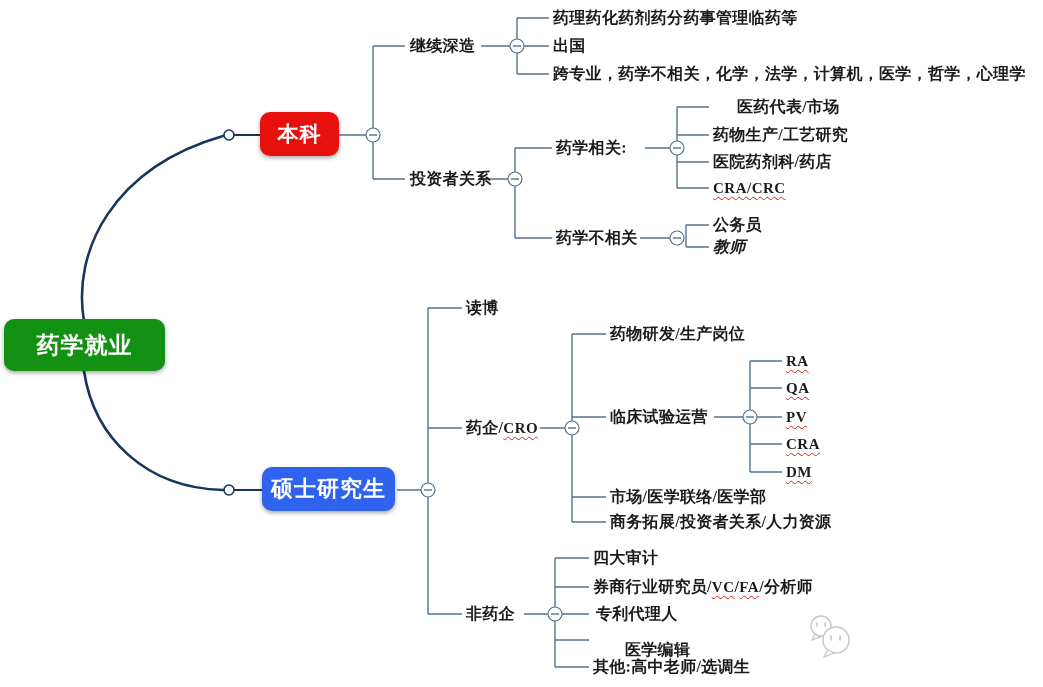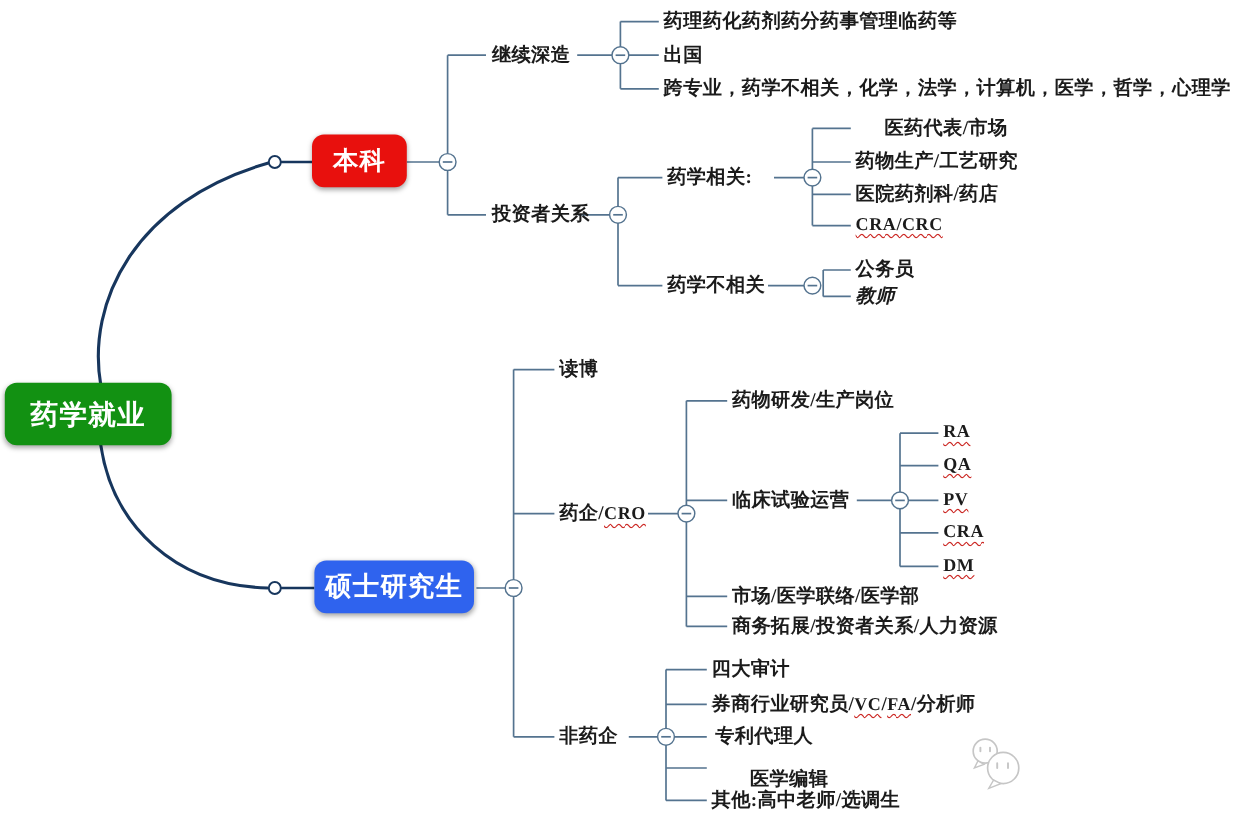--- a/index.html
+++ b/index.html
@@ -91,21 +91,21 @@
     <g>
       <circle class="mc" cx="750" cy="417" r="7"></circle>
         <path class="mm" d="M746,417 h8"></path>
       </g>
     <g>
       <circle class="mc" cx="555" cy="614" r="7"></circle>
         <path class="mm" d="M551,614 h8"></path>
       </g>
   </svg>
 
-  <div class="box box-root" style="left:4px;top:319px;width:139px;height:52px;">药学就业</div>
+  <div class="box box-root" style="left:4px;top:319px;width:161px;height:52px;">药学就业</div>
   <div class="box box-bachelor" style="left:260px;top:112px;width:79px;height:44px;">本科</div>
   <div class="box box-master" style="left:262px;top:467px;width:133px;height:44px;">硕士研究生</div>
 
   <div class="node" style="left:410px;top:46px;">继续深造</div>
   <div class="node" style="left:553px;top:18px;">药理药化药剂药分药事管理临药等</div>
   <div class="node" style="left:553px;top:46px;">出国</div>
   <div class="node" style="left:553px;top:74px;">跨专业，药学不相关，化学，法学，计算机，医学，哲学，心理学</div>
   <div class="node" style="left:410px;top:179px;">投资者关系</div>
   <div class="node" style="left:556px;top:148px;">药学相关:</div>
   <div class="node" style="left:713px;top:107px;padding-left:24px;">医药代表/市场</div>

